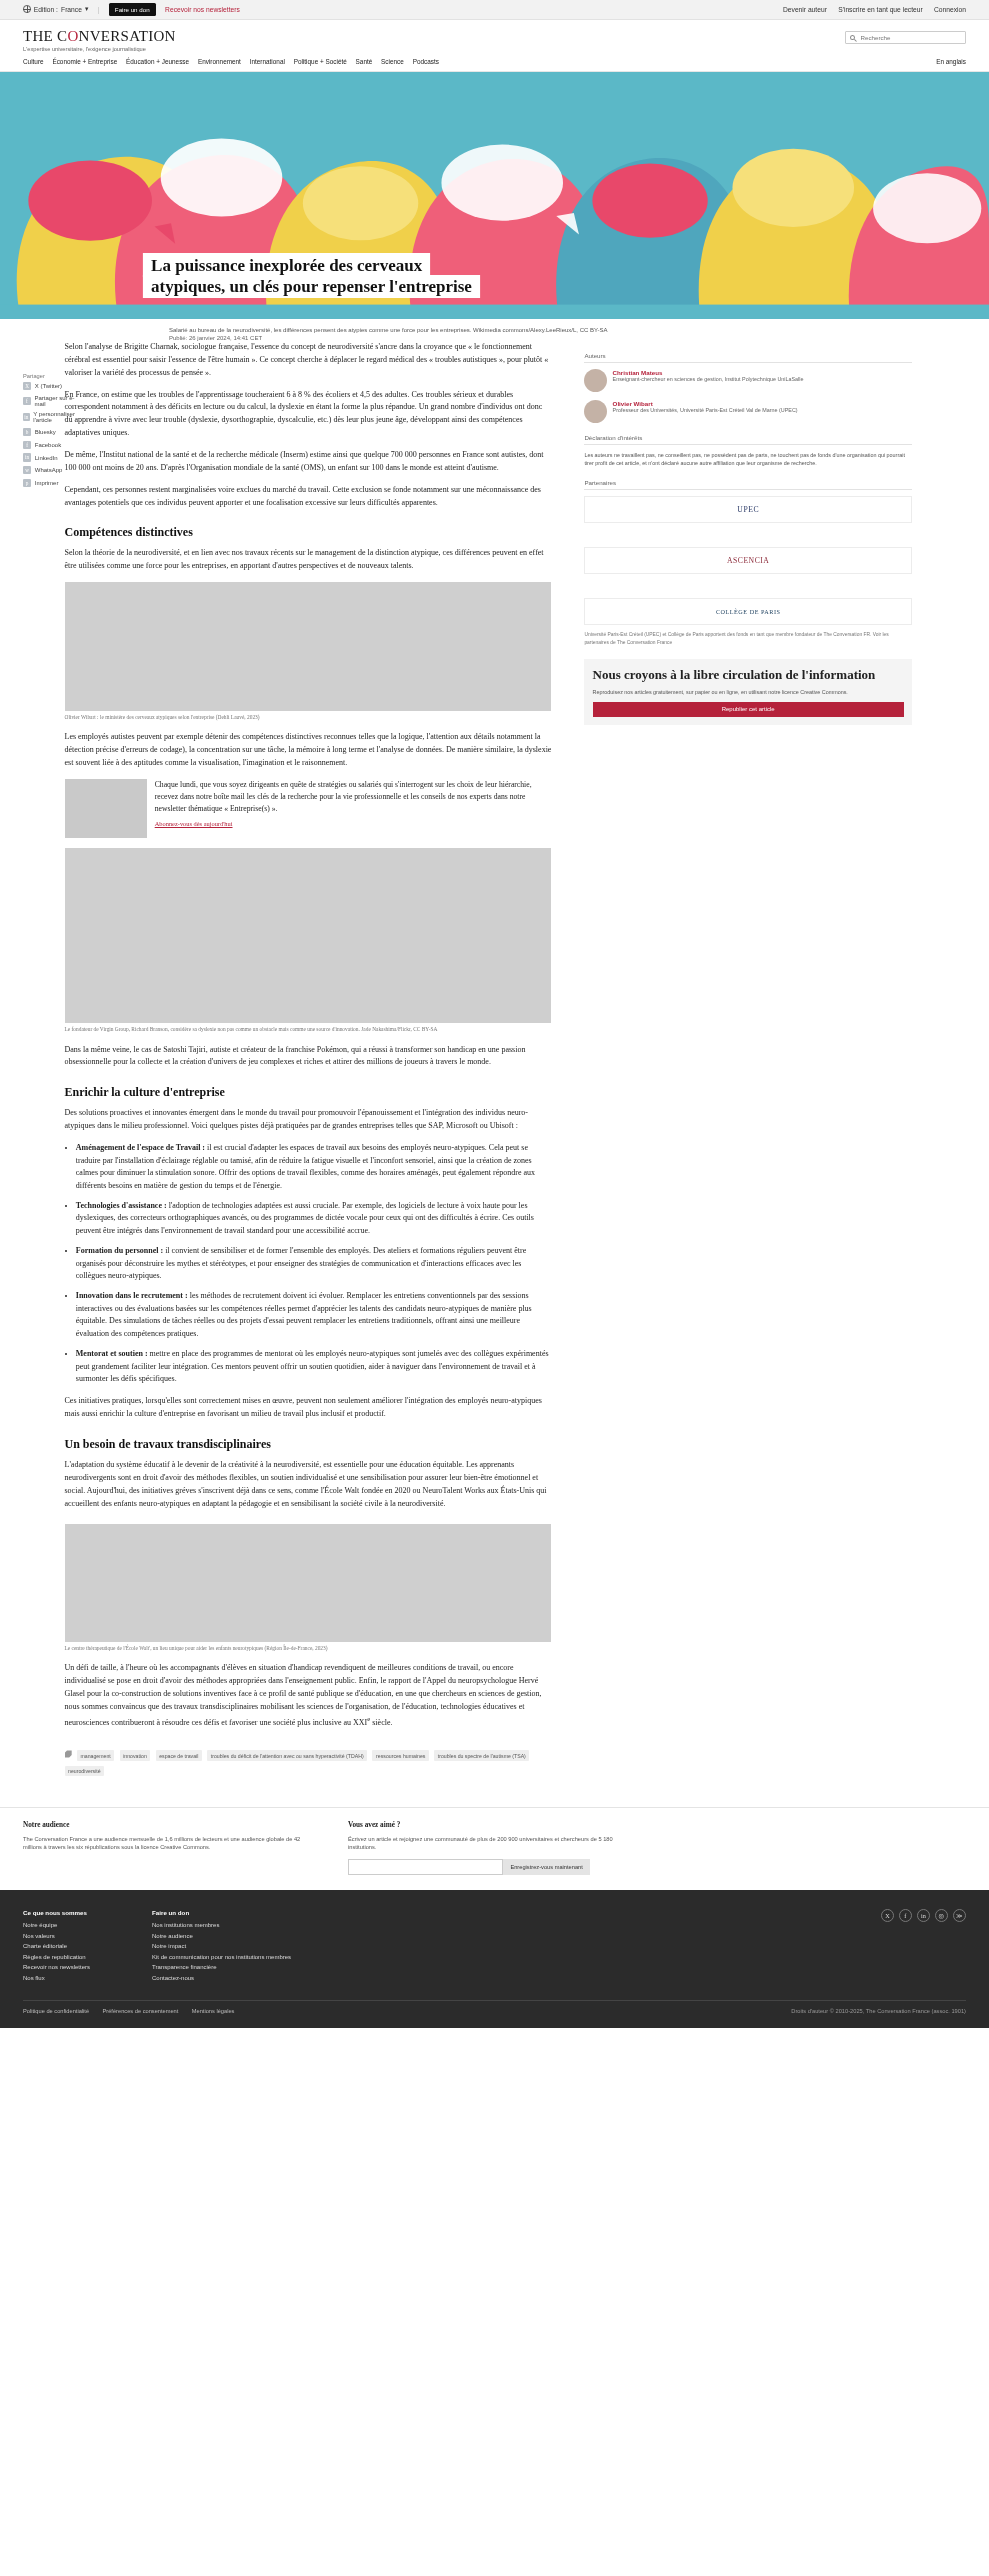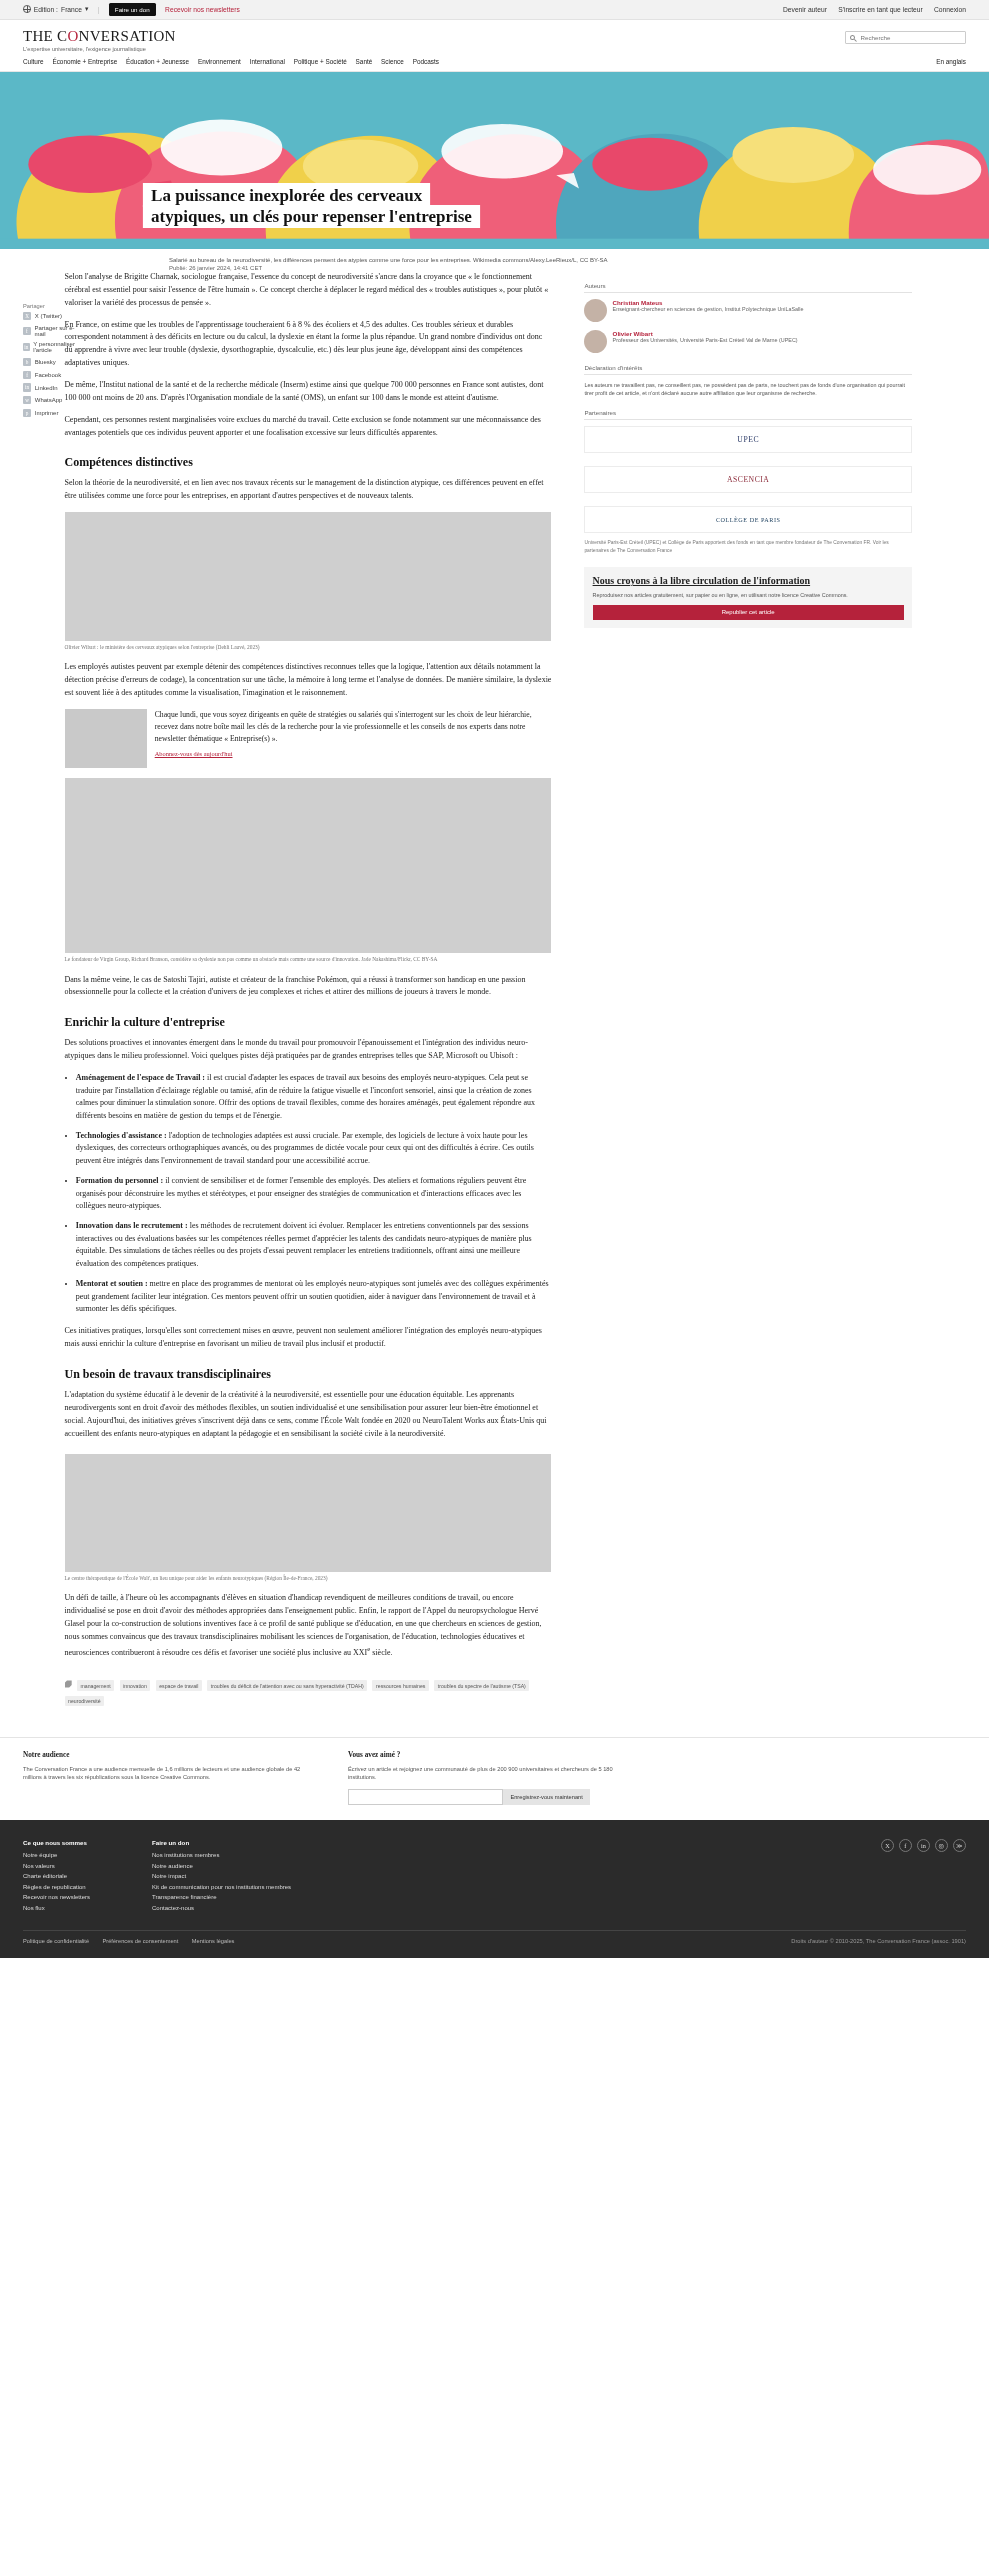--- a/index.html
+++ b/index.html
@@ -72,21 +72,21 @@
     padding:6.2px 23px 5.2px 23px; display:flex; align-items:center;
     border-bottom:0.5px solid #e6e6e6; background:#fff;
   }
   .nav .items { display:flex; gap:8.8px; font-size:6.4px; }
   .nav .items a { color:#222; }
   .nav .right { margin-left:auto; font-size:6.4px; }
   .nav .right a { color:#222; }
 
   
   .hero {
-    position:relative; height:177px; overflow:hidden; background:#57b6c9;
+    position:relative; height:247px; overflow:hidden; background:#57b6c9;
   }
   .hero svg { position:absolute; inset:0; width:100%; height:100%; display:block; }
   .hero-title-wrap {
     position:absolute; left:147px; bottom:20.6px; max-width:464px;
   }
   .hero-title {
     font-family:"Liberation Serif", serif;
     font-size:17px; line-height:1.28; color:#111; font-weight:700;
     background:#fff; display:inline; padding:2.1px 4.1px;
     box-shadow:4.1px 0 0 #fff, -4.1px 0 0 #fff;
@@ -151,31 +151,31 @@
   .rail-h {
     font-size:6.2px; color:#666; border-bottom:0.5px solid #e2e2e2;
     padding-bottom:3.1px; margin-bottom:6.2px; font-family:"Liberation Sans",sans-serif;
   }
   .author { display:flex; gap:5.2px; margin-bottom:7.2px; }
   .author .av { width:23px;height:23px;border-radius:50%;background:#c4b2a6;flex:0 0 23px; }
   .author .n { font-size:6.2px; color:#b5223b; font-weight:bold; }
   .author .r { font-size:5.4px; color:#666; line-height:1.4; }
   .rail-p { font-size:5.4px; color:#555; line-height:1.5; }
   .rail-sec { margin-top:11.3px; }
-  .partner-logos { display:flex; flex-direction:column; gap:13px; margin-top:6.2px; }
+  .partner-logos { display:flex; flex-direction:column; gap:24px; margin-top:6.2px; }
   .plogo {
     height:27px; border:0.5px solid #ececec; display:flex; align-items:center;
     justify-content:center; font-family:"Liberation Serif",serif; font-size:7.7px;
     color:#2b3a67; letter-spacing:0.5px; background:#fff;
   }
   .plogo.b { color:#8c2b3a; }
   .plogo.c { color:#1c3f5e; font-size:6.2px; }
   .cc-note { font-size:4.9px; color:#777; line-height:1.5; margin-top:6.2px; }
   .newsletter-box { background:#f4f4f4; padding:8.2px; margin-top:13.4px; }
-  .newsletter-box h4 { font-family:"Liberation Serif",serif; font-size:10px; margin:0 0 4.1px 0; color:#222;text-decoration:underline; }
+  .newsletter-box h4 { font-family:"Liberation Serif",serif; font-size:13px; margin:0 0 4.1px 0; color:#222; }
   .newsletter-box p { font-size:5.4px; color:#555; line-height:1.5; margin:0 0 6.2px 0; }
   .btn-red {
     background:#b5223b; color:#fff; font-size:6px; text-align:center;
     padding:4.6px 0; display:block; font-family:"Liberation Sans",sans-serif;
   }
 
   
   .audience {
     margin-top:31px; border-top:0.5px solid #e4e4e4; padding:13.4px 23px 15.5px 23px;
     display:flex; gap:36px; background:#fff;

